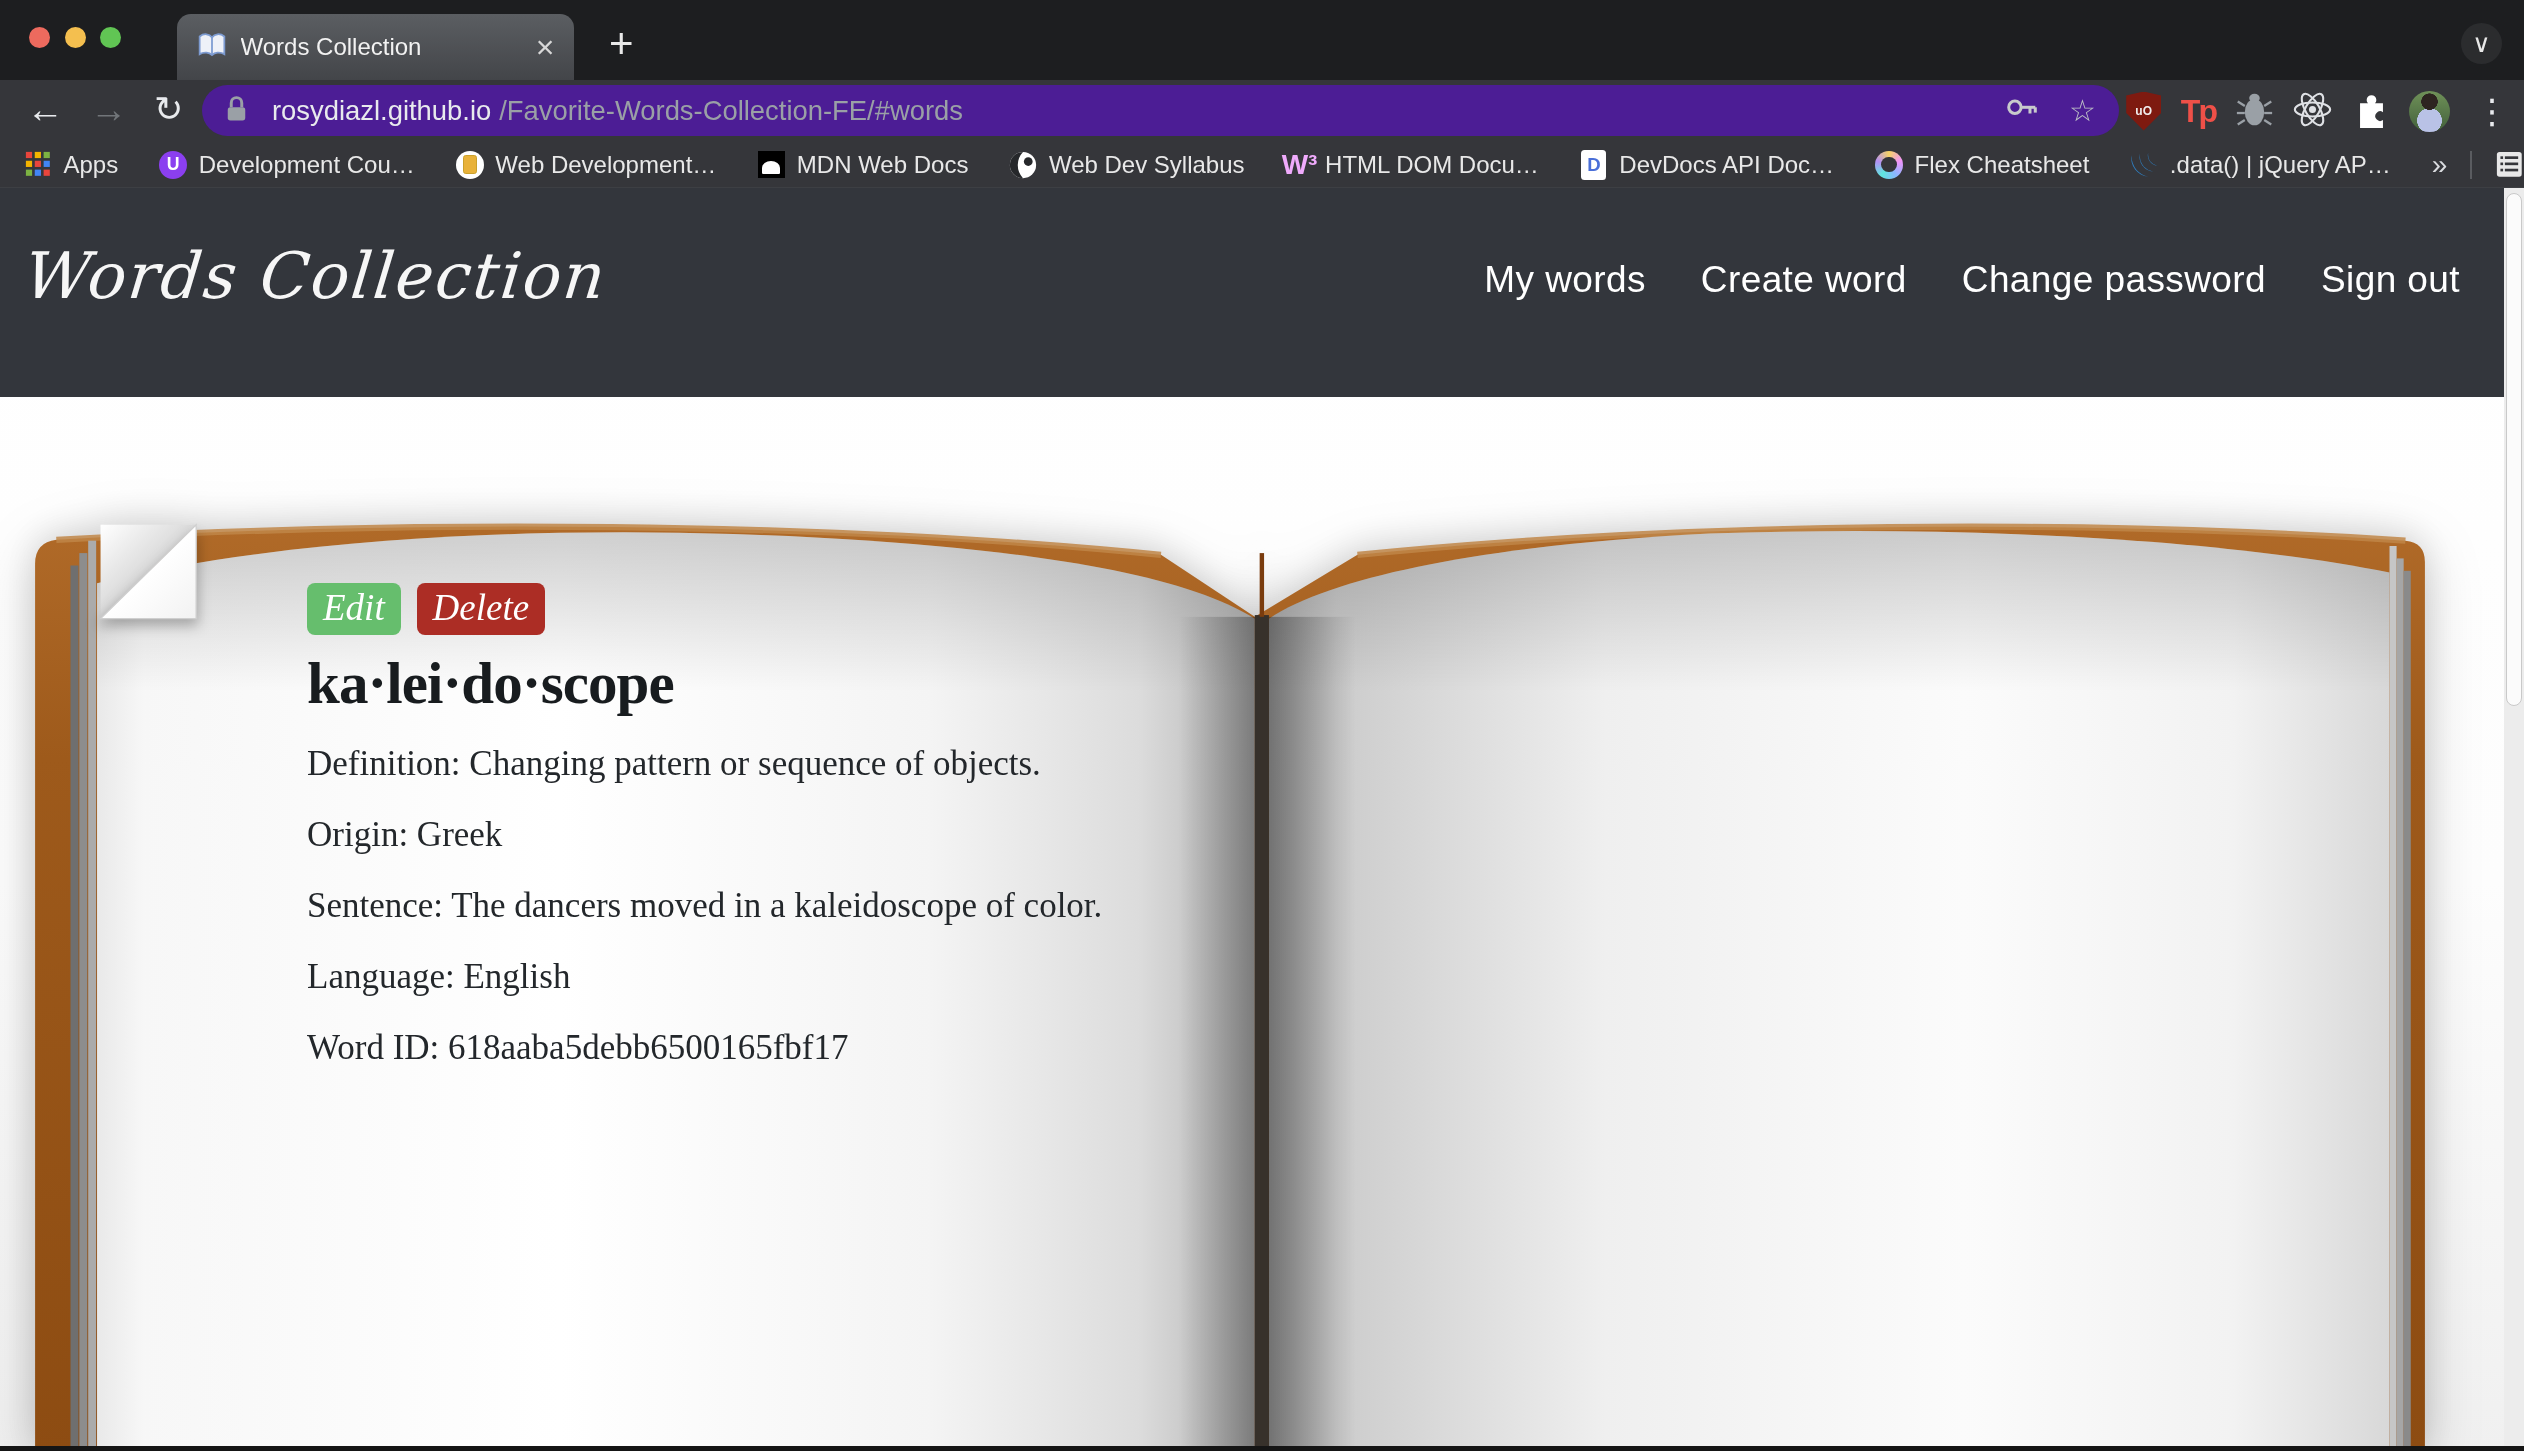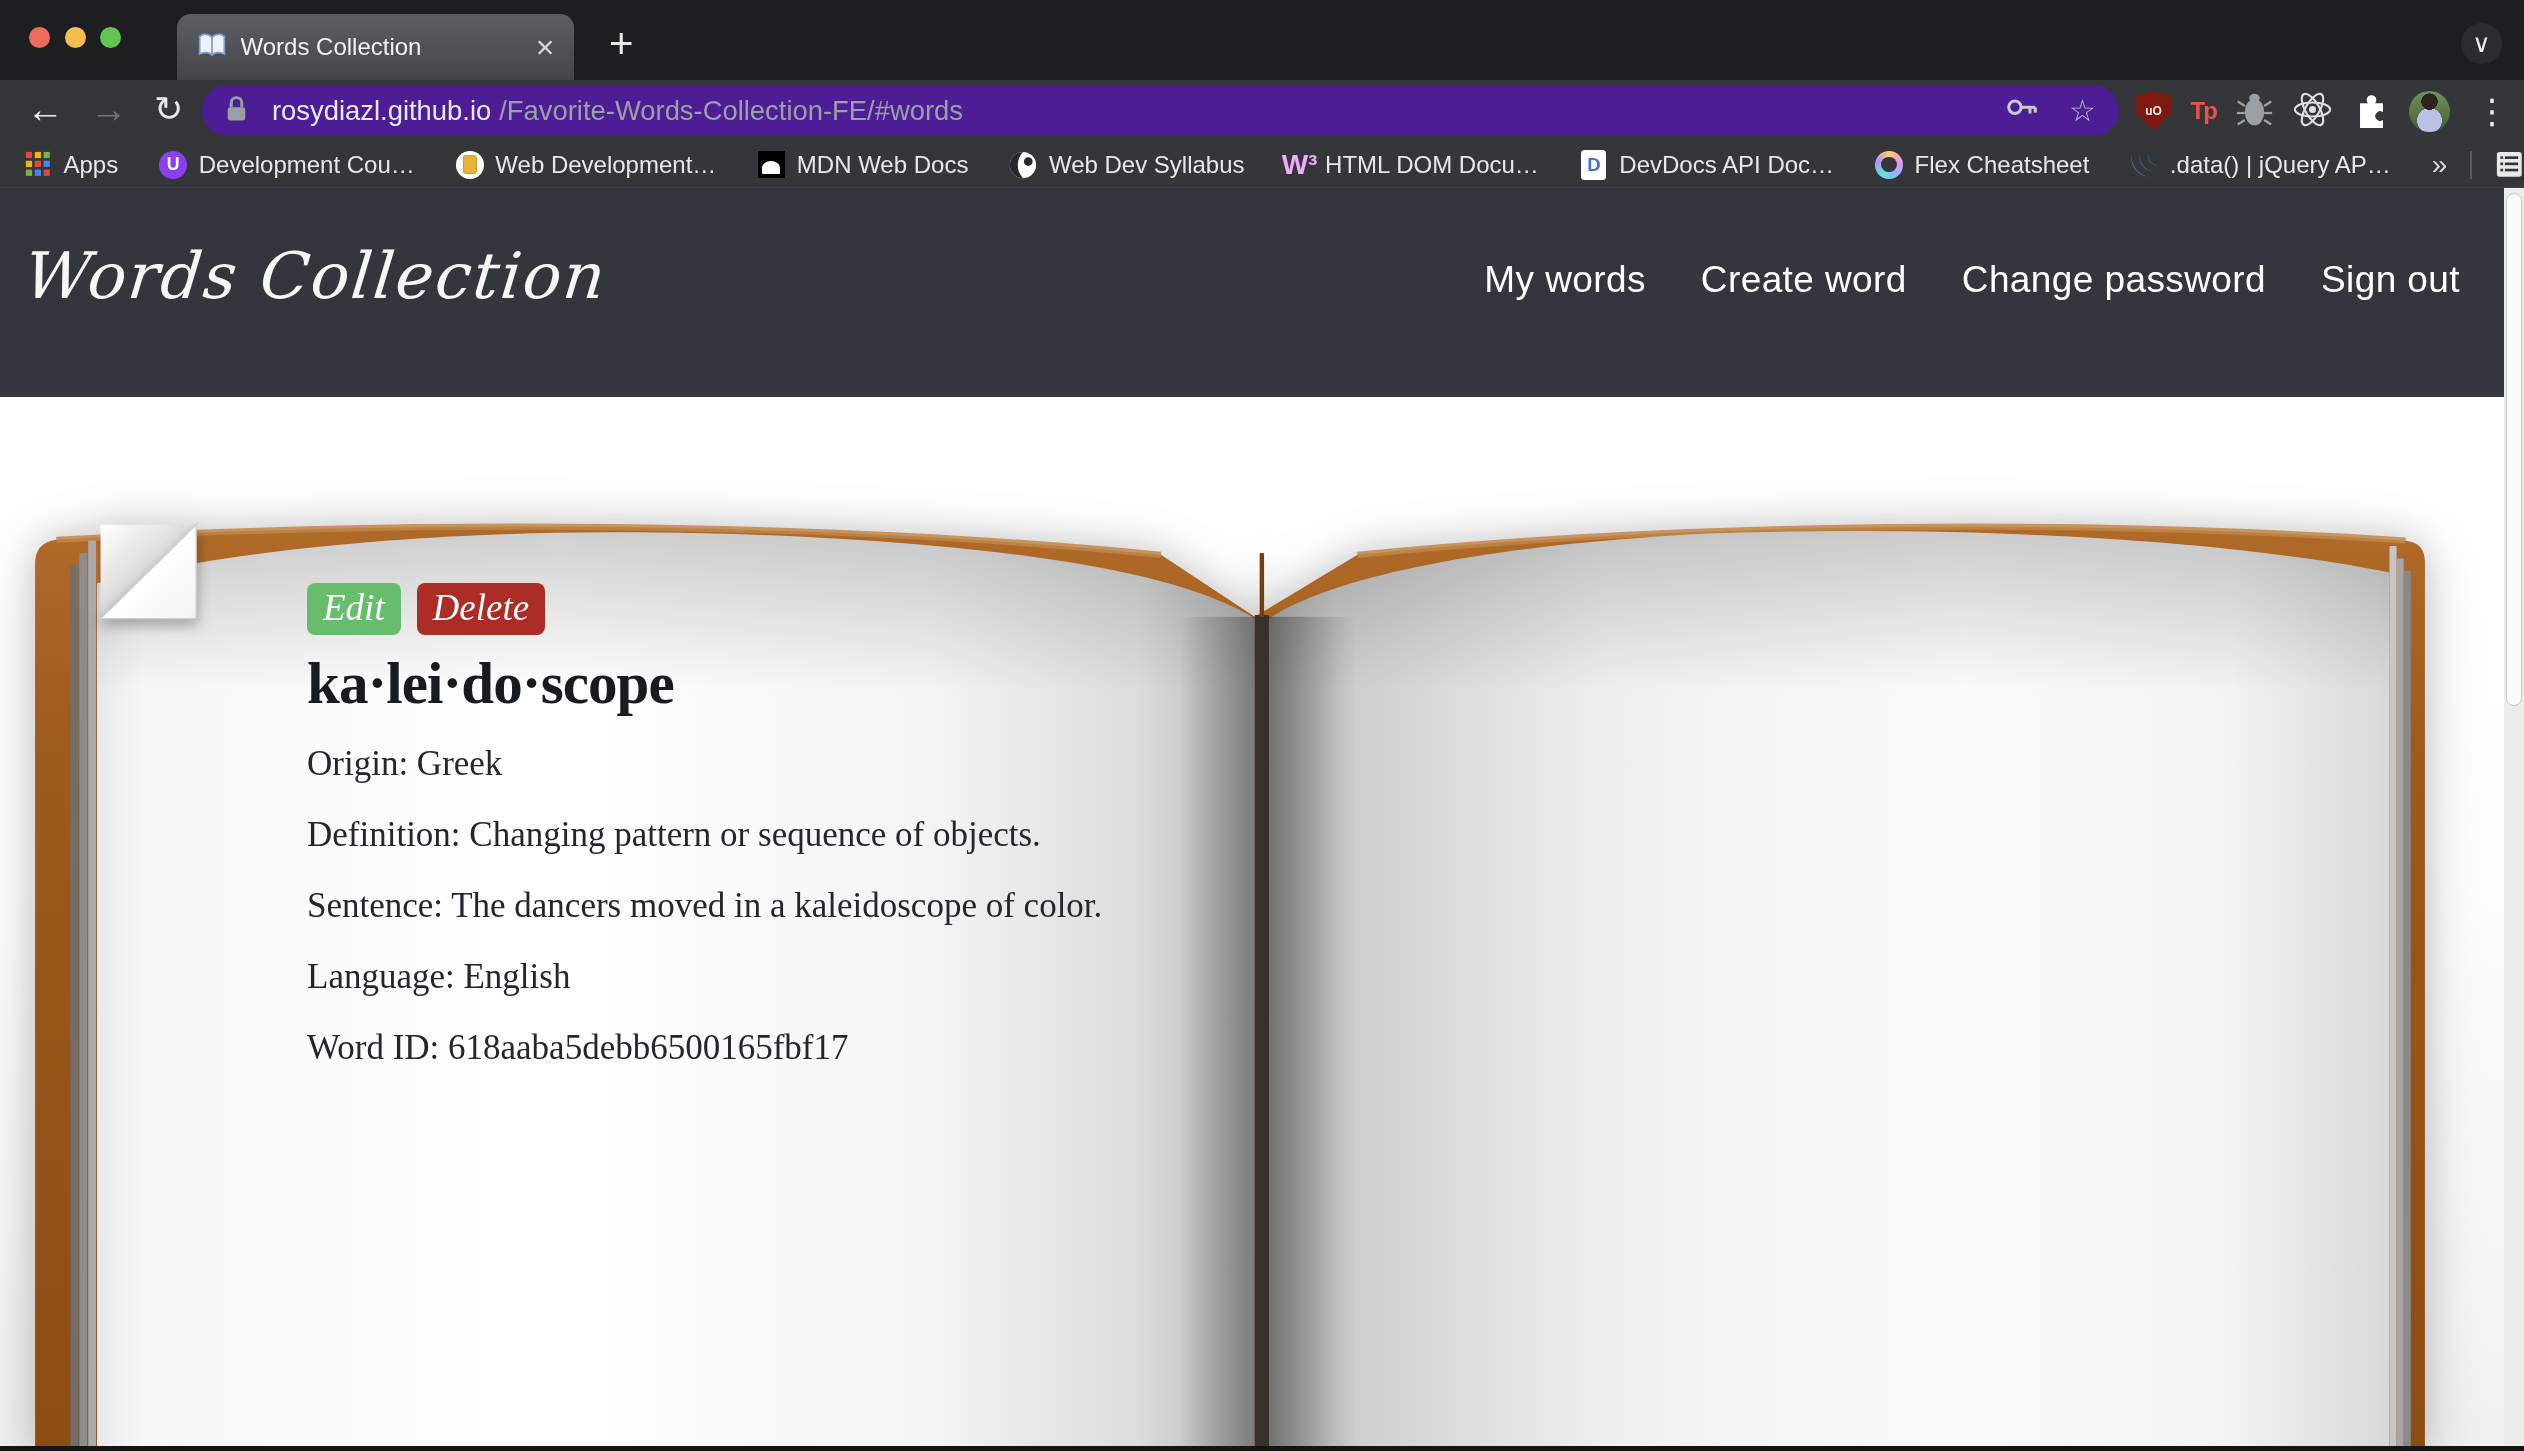--- a/index.html
+++ b/index.html
@@ -22,21 +22,21 @@
   .navbtn{position:absolute;top:8.9px;font-size:37px;color:#e8eaed;}
   .navbtn.back{left:26.6px;} .navbtn.fwd{left:90px;color:#717579;} .navbtn.reload{left:154px;font-size:35px;}
   .urlpill{position:absolute;left:202px;top:5.3px;width:1917px;height:51px;border-radius:26px;background:#4c1d95;
            display:flex;align-items:center;padding:0 23px;box-sizing:border-box;gap:8px;}
   .url-host{color:#e8eaed;font-size:27.4px;margin-left:16px;}
   .url-path{color:#9aa0a6;font-size:27.4px;flex:1;white-space:nowrap;overflow:hidden;}
   .pill-ic{margin-left:23px;color:#bdc1c6;font-size:30px;}
   .extrow{position:absolute;right:16px;top:0;height:62px;display:flex;align-items:center;gap:19.5px;}
   .shield{width:35px;height:39px;background:#7e1a10;clip-path:polygon(50% 0,100% 10%,100% 55%,50% 100%,0 55%,0 10%);
           display:flex;align-items:center;justify-content:center;color:#f1eeee;font-size:12px;font-weight:700;}
-  .tp{color:#ef5048;font-size:24px;font-weight:800;letter-spacing:-1.8px;}
+  .tp{color:#ef5048;font-size:32px;font-weight:800;letter-spacing:-1.8px;}
   .dots{color:#e8eaed;font-size:34px;margin-left:5.3px;}
   .avatar{width:41px;height:41px;border-radius:50%;
           background:radial-gradient(circle at 50% 26%,#2d2420 0 22%,rgba(0,0,0,0) 23%),
                      radial-gradient(circle at 50% 72%,#b9c2e6 0 34%,rgba(0,0,0,0) 35%),
                      linear-gradient(#6f9158,#42603b);}
 
   .bookmarks{position:absolute;top:142px;left:0;width:100%;height:46px;background:#35363a;
              border-bottom:1.8px solid #3d3f43;display:flex;align-items:center;padding:0 24px;box-sizing:border-box;}
   .bm{display:flex;align-items:center;margin-right:41px;}
   .bm-label{color:#e8e8e8;font-size:24px;margin-left:11.5px;white-space:nowrap;}
@@ -352,22 +352,22 @@
 
       <polygon points="82,46 190,46 82,152" fill="url(#curlU)"></polygon>
       <polygon points="192,52 192,160 76,160" fill="rgba(0,0,0,0.28)" filter="url(#soft)"></polygon>
       <polygon points="190,46 190,152 82,152" fill="url(#curlF)" stroke="#cfcfcf" stroke-width="1.5"></polygon>
     </svg>
 
     <div class="word-card">
       <button class="btn btn-edit">Edit</button>
       <button class="btn btn-del">Delete</button>
       <h2 class="word-title">ka·lei·do·scope</h2>
+      <p>Definition: Changing pattern or sequence of objects.</p>
       <p>Origin: Greek</p>
-      <p>Definition: Changing pattern or sequence of objects.</p>
       <p>Sentence: The dancers moved in a kaleidoscope of color.</p>
       <p>Language: English</p>
       <p>Word ID: 618aaba5debb6500165fbf17</p>
     </div>
   </div>
 
   <div class="scrollbar">
     <div class="thumb"></div>
   </div>
 

